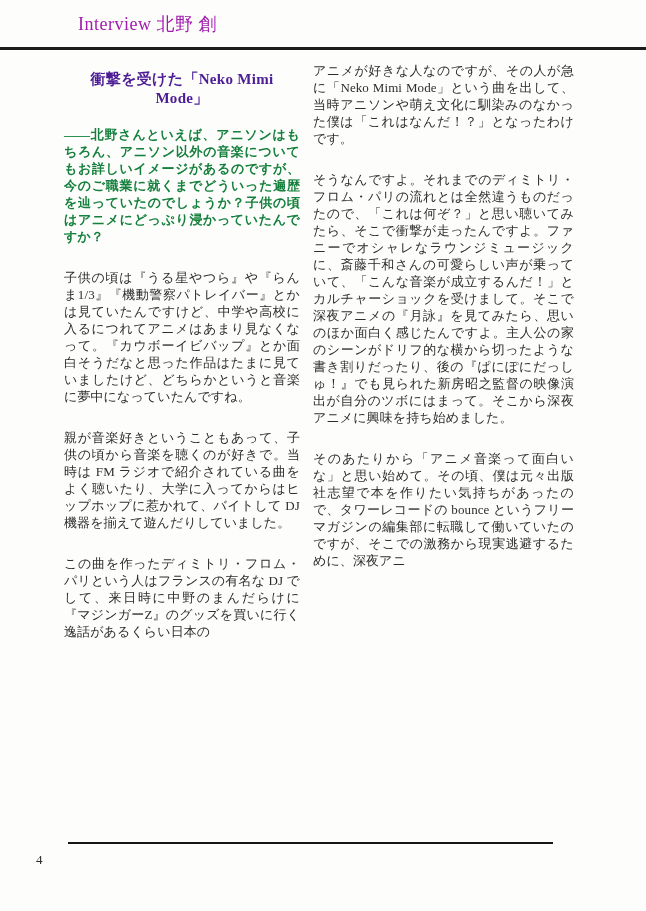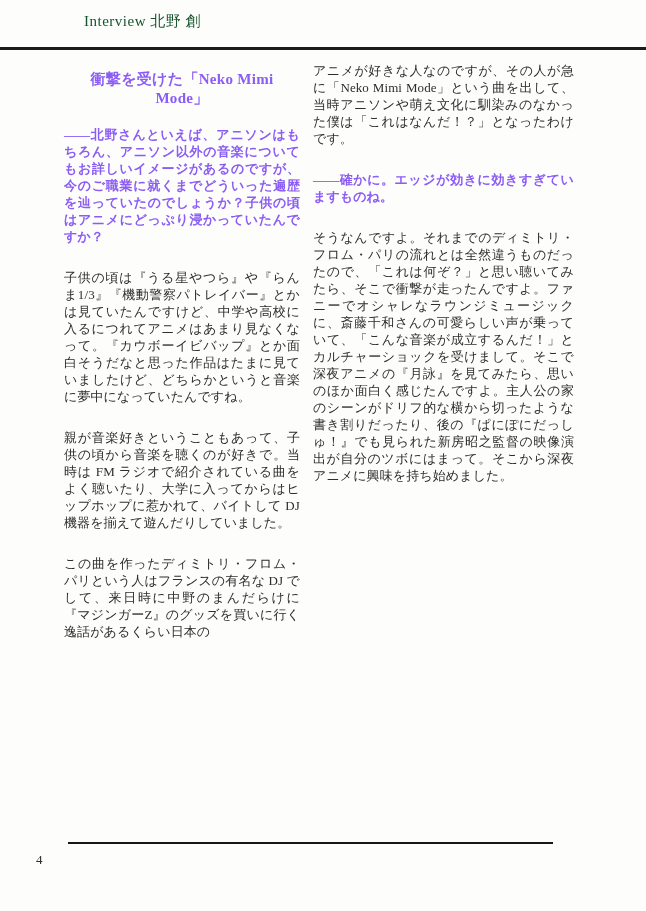--- a/index.html
+++ b/index.html
@@ -8,25 +8,25 @@
     width: 646px;
     height: 911px;
     margin: 0 auto;
     background: #fdfdfb;
     font-family: "Liberation Serif", "DejaVu Serif", serif;
     color: #2d2d2d;
     overflow: hidden;
   }
   .header-title {
     position: absolute;
-    left: 84px;
+    left: 78px;
     top: 12px;
-    font-size: 15px;
+    font-size: 18px;
     letter-spacing: 0.5px;
-    color: #14532d;
+    color: #a21caf;
   }
   .header-rule {
     position: absolute;
     top: 47px;
     left: 0;
     width: 646px;
     height: 3px;
     background: #1c1c1c;
   }
   .content {
@@ -36,35 +36,35 @@
     width: 510px;
     display: flex;
     gap: 13px;
   }
   .col-left  { width: 236px; }
   .col-right { width: 261px; }
   .headline {
     font-size: 15px;
     font-weight: bold;
     text-align: center;
-    color: #8b5cf6;
+    color: #4c1d95;
     margin: 8px 0 18px 0;
     letter-spacing: 0.3px;
   }
   .para {
     font-size: 13px;
     line-height: 17px;
     text-align: justify;
     margin: 0 0 24px 0;
     letter-spacing: 0.1px;
   }
   .para:last-child { margin-bottom: 0; }
   .question {
     font-weight: bold;
-    color: #8b5cf6;
+    color: #15803d;
   }
   .footer-rule {
     position: absolute;
     top: 842px;
     left: 68px;
     width: 485px;
     height: 2px;
     background: #161616;
   }
   .page-number {
@@ -96,25 +96,25 @@
       <p class="para">親が音楽好きということもあって、子供の頃から音楽を聴くのが好きで。当時は FM ラジオで紹介されている曲をよく聴いたり、大学に入ってからはヒップホップに惹かれて、バイトして DJ 機器を揃えて遊んだりしていました。</p>
 
 
 
       <p class="para">この曲を作ったディミトリ・フロム・パリという人はフランスの有名な DJ でして、来日時に中野のまんだらけに『マジンガーZ』のグッズを買いに行く逸話があるくらい日本の</p>
     </div>
 
     <div class="col-right">
       <p class="para">アニメが好きな人なのですが、その人が急に「Neko Mimi Mode」という曲を出して、当時アニソンや萌え文化に馴染みのなかった僕は「これはなんだ！？」となったわけです。</p>
 
-      <p class="para question">——確かに。エッジが効きに効きすぎていますものね。</p>
 
       <p class="para">そうなんですよ。それまでのディミトリ・フロム・パリの流れとは全然違うものだったので、「これは何ぞ？」と思い聴いてみたら、そこで衝撃が走ったんですよ。ファニーでオシャレなラウンジミュージックに、斎藤千和さんの可愛らしい声が乗っていて、「こんな音楽が成立するんだ！」とカルチャーショックを受けまして。そこで深夜アニメの『月詠』を見てみたら、思いのほか面白く感じたんですよ。主人公の家のシーンがドリフ的な横から切ったような書き割りだったり、後の『ぱにぽにだっしゅ！』でも見られた新房昭之監督の映像演出が自分のツボにはまって。そこから深夜アニメに興味を持ち始めました。</p>
 
 
+      <p class="para">そのあたりから「アニメ音楽って面白いな」と思い始めて。その頃、僕は元々出版社志望で本を作りたい気持ちがあったので、タワーレコードの bounce というフリーマガジンの編集部に転職して働いていたのですが、そこでの激務から現実逃避するために、深夜アニ</p>
     </div>
 
   </div>
 
   <div class="footer-rule"></div>
 
   <div class="page-number">4</div>
 
 </div>
 

